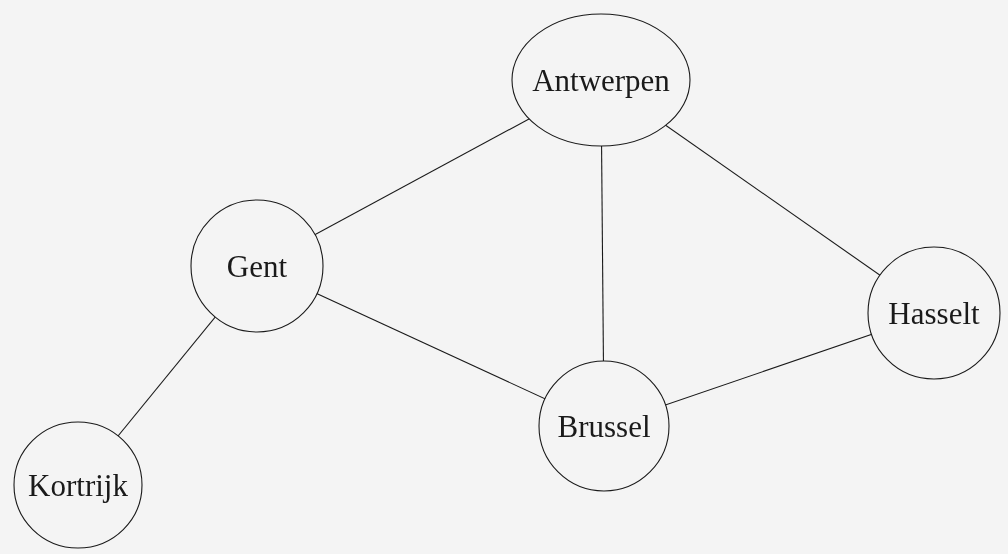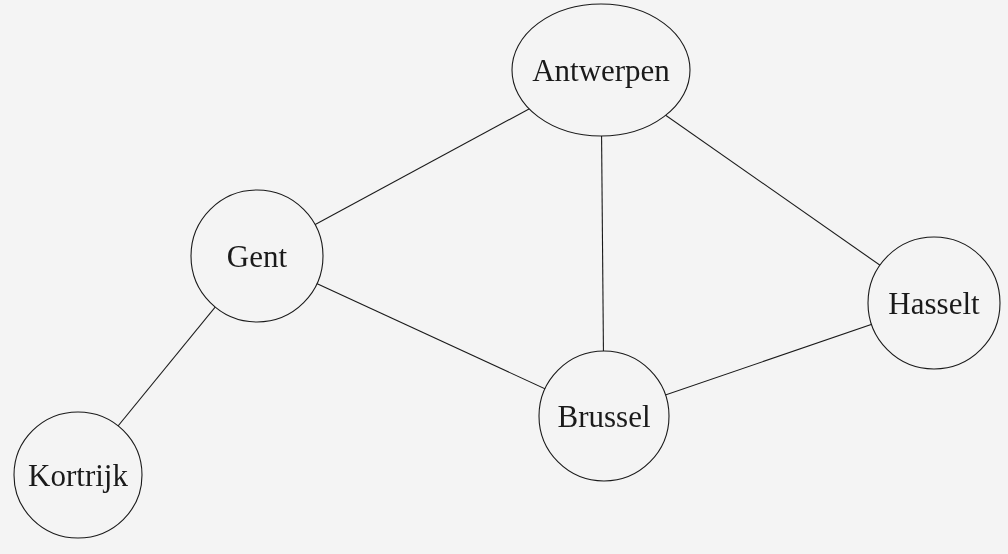--- a/index.html
+++ b/index.html
@@ -6,20 +6,21 @@
     margin: 0;
     padding: 0;
     width: 1008px;
     height: 554px;
     overflow: hidden;
   }
   .stage {
     position: relative;
     width: 1008px;
     height: 494px;
+    margin-top: 10px;
   }
   svg {
     display: block;
   }
   .edge {
     fill: none;
   }
   .node-shape {
     stroke-width: 1.1;
   }

